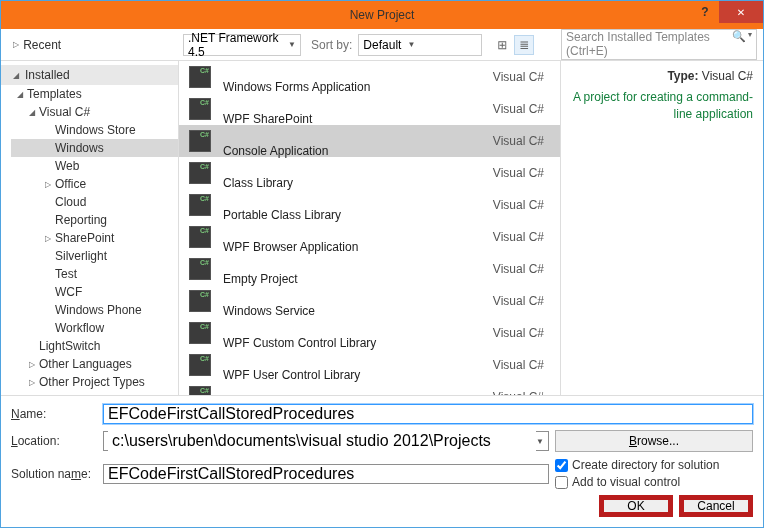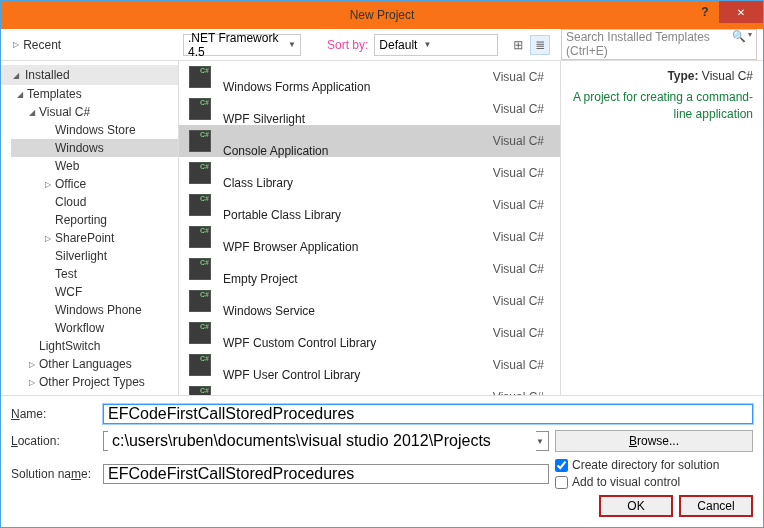--- a/index.html
+++ b/index.html
@@ -10,21 +10,21 @@
 .titlebar .win-controls { position: absolute; right: 0; top: 0; display: flex; height: 22px; }
 .titlebar .win-btn { width: 28px; height: 22px; display: flex; align-items: center; justify-content: center; color: #333; font-size: 10px; cursor: default; }
 .titlebar .win-btn.close { background: #c84031; color: #fff; width: 44px; }
 .titlebar .win-btn.help { font-weight: bold; font-size: 12px; }
 
 .top-controls { height: 32px; display: flex; align-items: center; padding: 4px 6px; gap: 4px; border-bottom: 1px solid #ddd; }
 .top-controls .left-spacer { width: 172px; display:flex; align-items:center; }
 .top-controls .combo { border: 1px solid #ccc; height: 22px; display: flex; align-items: center; padding: 0 4px; background: #fff; }
 .top-controls .combo .chev { margin-left: 6px; font-size: 8px; color: #555; }
 .top-controls .framework { width: 118px; }
-.top-controls .sortlbl { margin-left: 22px; color: #ec4899; white-space: nowrap;}
+.top-controls .sortlbl { margin-left: 6px; color: #737373; white-space: nowrap;}
 .top-controls .sortby { width: 124px; margin-left: 2px; }
 .top-controls .viewbtns { display: flex; gap: 2px; margin-left: 6px; }
 .top-controls .viewbtn { width: 20px; height: 20px; border: 1px solid transparent; display: flex; align-items: center; justify-content: center; color: #666; }
 .top-controls .viewbtn.active { border-color: #bcd7ee; background: #e6f1fb; }
 .top-controls .spacer2 { flex: 1; }
 .top-controls .search { border: 1px solid #ccc; height: 31px; width: 196px; display: flex; align-items: flex-start; padding: 0 4px; color: #888; }
 .top-controls .search .mag { margin-left: auto; font-size: 11px; }
 
 .body { flex: 1; display: flex; overflow: hidden; }
 .sidebar { width: 178px; border-right: 1px solid #ddd; overflow-y: auto; padding: 4px 0; }
@@ -55,21 +55,21 @@
 .form-row { display: flex; align-items: center; margin-bottom: 6px; gap: 6px; }
 .form-row label { width: 86px; color: #333; }
 .form-row .underline { text-decoration: underline; }
 .form-row input[type=text] { flex: 1; border: 1px solid #8e8e8e; height: 20px; padding: 0 4px; font-size: 16px; }
 .form-row input.focused { border: 1px solid #3399ff; outline: 1px solid #a3d1ff; }
 .form-row .btn { border: 1px solid #adadad; background: #efefef; height: 22px; padding: 0 12px; cursor: default; min-width:72px; text-align:center; display:flex; align-items:center; justify-content:center;}
 .form-row .rightcol { width: 198px; display:flex; flex-direction:column; gap:3px;}
 .form-row .check-row { display:flex; align-items:center; gap:4px; color:#333; }
 .form-row .check-row input { margin:0; }
 .dialog-buttons { display: flex; justify-content: flex-end; gap: 6px; margin-top: 4px; }
-.dialog-buttons .btn { border: 2px solid #b91c1c; background: #efefef; height: 22px; width: 74px; cursor: default; display:flex; align-items:center; justify-content:center;}
+.dialog-buttons .btn { border: 5px solid #b91c1c; background: #efefef; height: 22px; width: 74px; cursor: default; display:flex; align-items:center; justify-content:center;}
 .recent-exp { font-size:8px; color:#666; margin-right:4px;}
 </style>
 </head>
 <body>
 
 <div class="window">
   <div class="titlebar">
     <span class="title">New Project</span>
     <div class="win-controls">
       <div class="win-btn help">?</div>
@@ -180,21 +180,21 @@
     </div>
 
     <div class="template-list" id="template-list">
         <div class="tmpl-row">
           <div class="tmpl-icon"></div>
           <div class="tmpl-name">Windows Forms Application</div>
           <div class="tmpl-lang">Visual C#</div>
         </div>
         <div class="tmpl-row">
           <div class="tmpl-icon"></div>
-          <div class="tmpl-name">WPF Silverlight</div>
+          <div class="tmpl-name">WPF SharePoint</div>
           <div class="tmpl-lang">Visual C#</div>
         </div>
         <div class="tmpl-row selected">
           <div class="tmpl-icon"></div>
           <div class="tmpl-name">Console Application</div>
           <div class="tmpl-lang">Visual C#</div>
         </div>
         <div class="tmpl-row">
           <div class="tmpl-icon"></div>
           <div class="tmpl-name">Class Library</div>

